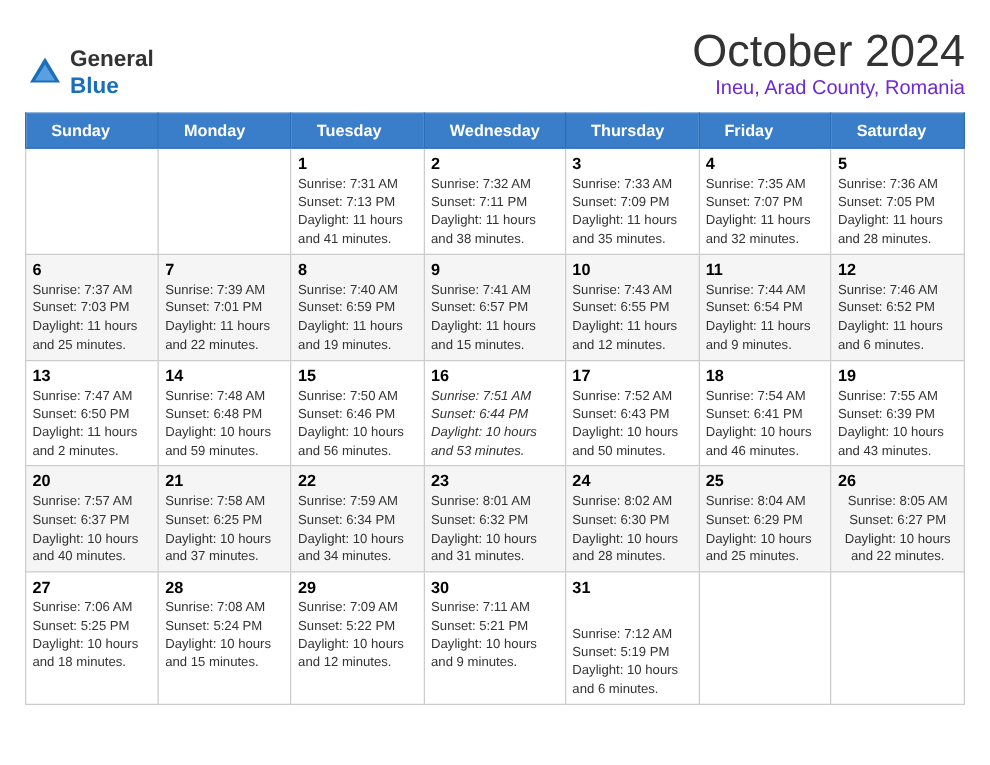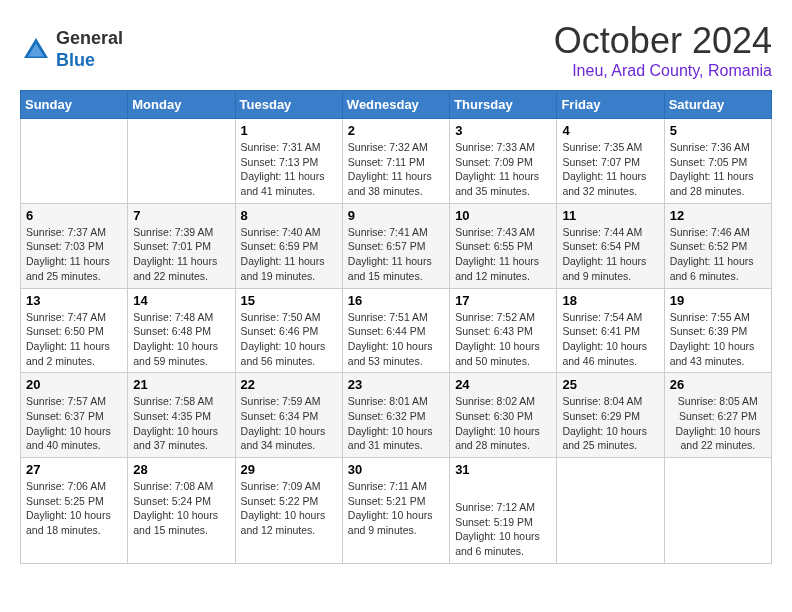--- a/index.html
+++ b/index.html
@@ -6,21 +6,21 @@
     body {
       font-family: Arial, sans-serif;
       background: #fff;
       width: 792px;
       min-height: 612px;
       padding: 20px;
     }
     .header {
       display: flex;
       justify-content: space-between;
-      align-items: center;
+      align-items: flex-end;
       margin-bottom: 10px;
     }
     .logo {
       display: flex;
       align-items: center;
       gap: 4px;
     }
     .logo-text {
       font-size: 18px;
       font-weight: bold;
@@ -43,21 +43,21 @@
       color: #6d28d9;
     }
     table {
       width: 100%;
       border-collapse: collapse;
       font-size: 11px;
     }
     thead tr th {
       background-color: #3a7dc9;
       color: #fff;
-      padding: 6px 4px;
+      padding: 6px 20px;
       text-align: left;
       font-size: 13px;
       font-weight: bold;
       border: 1px solid #2a6db9;
     }
     tbody tr td {
       border: 1px solid #ccc;
       vertical-align: top;
       padding: 4px 5px;
       width: 107px;
@@ -209,21 +209,21 @@
 Daylight: 10 hours and 59 minutes.</div>
         </td>
         <td>
           <span class="day-num">15</span>
           <div class="day-info" style="white-space: pre-line;">Sunrise: 7:50 AM
 Sunset: 6:46 PM
 Daylight: 10 hours and 56 minutes.</div>
         </td>
         <td>
           <span class="day-num">16</span>
-          <div class="day-info" style="white-space: pre-line;">Sunrise: 7:51 AM
+          <div class="day-info" style="white-space: pre-line; font-style: italic;">Sunrise: 7:51 AM
 Sunset: 6:44 PM
 Daylight: 10 hours and 53 minutes.</div>
         </td>
         <td>
           <span class="day-num">17</span>
           <div class="day-info" style="white-space: pre-line;">Sunrise: 7:52 AM
 Sunset: 6:43 PM
 Daylight: 10 hours and 50 minutes.</div>
         </td>
         <td>
@@ -242,21 +242,21 @@
       <tr>
         <td>
           <span class="day-num">20</span>
           <div class="day-info" style="white-space: pre-line;">Sunrise: 7:57 AM
 Sunset: 6:37 PM
 Daylight: 10 hours and 40 minutes.</div>
         </td>
         <td>
           <span class="day-num">21</span>
           <div class="day-info" style="white-space: pre-line;">Sunrise: 7:58 AM
-Sunset: 4:35 PM
+Sunset: 6:25 PM
 Daylight: 10 hours and 37 minutes.</div>
         </td>
         <td>
           <span class="day-num">22</span>
           <div class="day-info" style="white-space: pre-line;">Sunrise: 7:59 AM
 Sunset: 6:34 PM
 Daylight: 10 hours and 34 minutes.</div>
         </td>
         <td>
           <span class="day-num">23</span>

